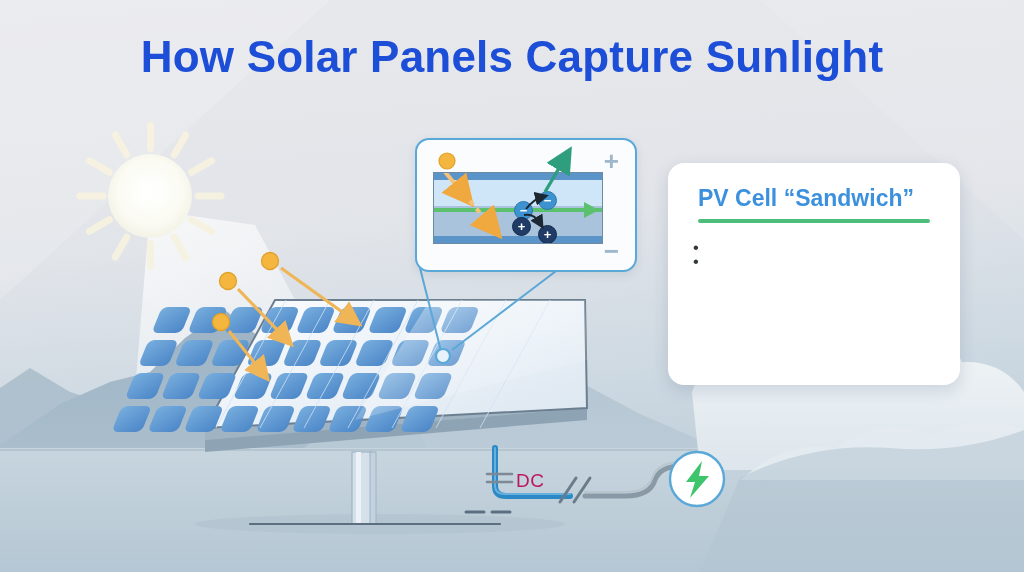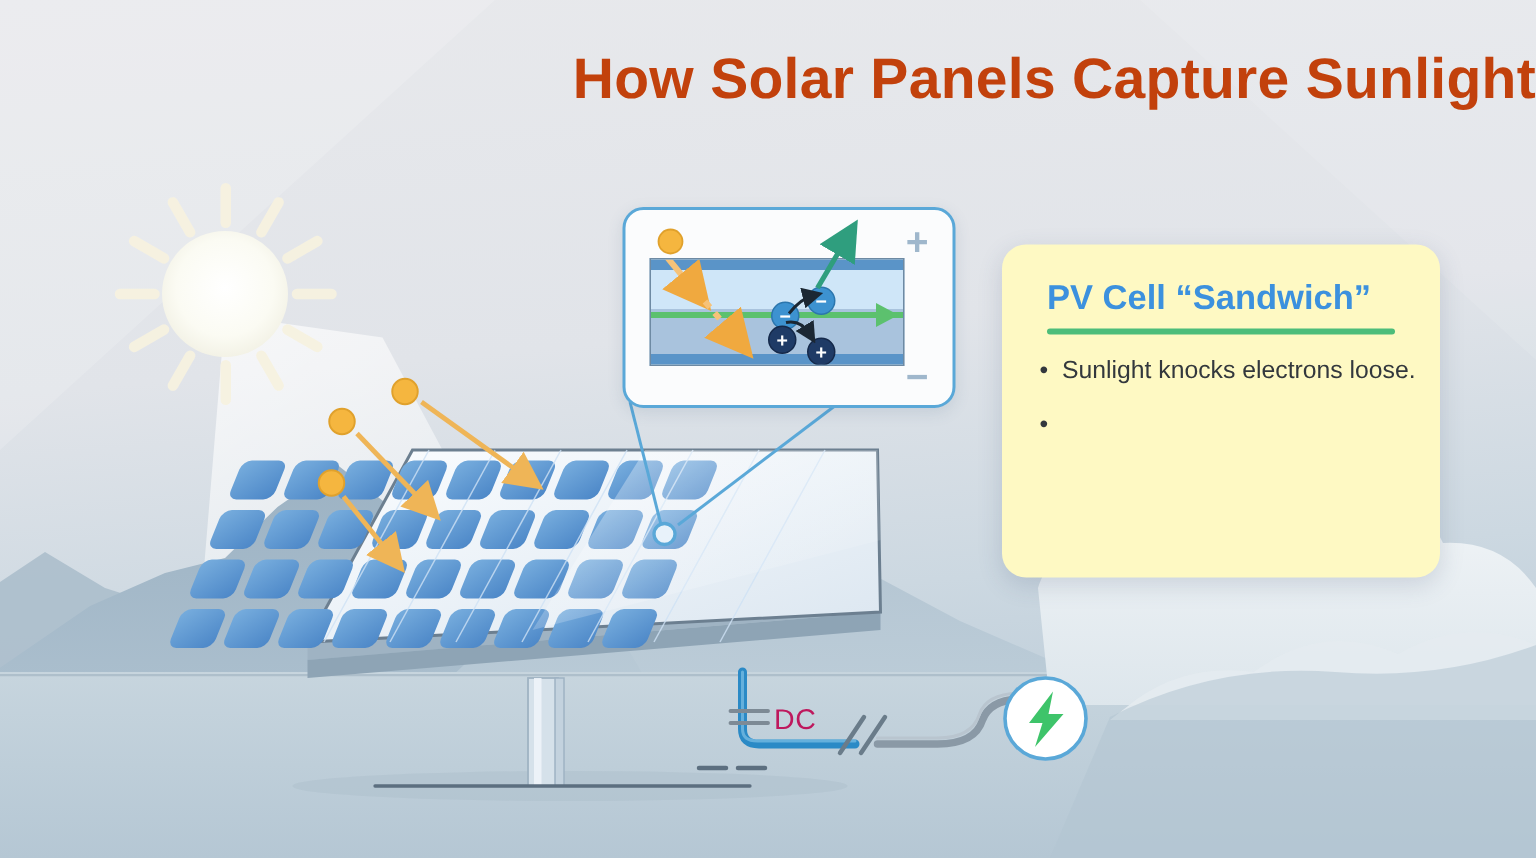--- a/index.html
+++ b/index.html
@@ -7,29 +7,29 @@
   body{
     width:1024px;height:572px;overflow:hidden;
     font-family:"Liberation Sans","DejaVu Sans",sans-serif;
     background:#e6e8ec;
   }
   #stage{position:relative;width:1024px;height:572px;overflow:hidden;}
   #bg{position:absolute;inset:0;}
 
   
   .title{
-    position:absolute;left:0;top:32px;width:1024px;text-align:right;
-    font-size:38px;font-weight:bold;letter-spacing:.2px;
-    color:#c2410c;
+    position:absolute;left:0;top:32px;width:1024px;text-align:center;
+    font-size:44px;font-weight:bold;letter-spacing:.2px;
+    color:#1d4ed8;
   }
 
   
   .card{
     position:absolute;left:668px;top:163px;width:292px;height:222px;
-    background:#fef9c3;border-radius:16px;
+    background:#ffffff;border-radius:16px;
     box-shadow:0 5px 16px rgba(60,80,110,.18);
   }
   .card-title{
     position:absolute;left:30px;top:22px;
     font-size:23px;font-weight:bold;color:#3c91de;white-space:nowrap;
   }
   .card-rule{
     position:absolute;left:30px;top:56px;width:232px;height:4px;
     background:#4dbd7a;border-radius:2px;
   }
@@ -357,21 +357,20 @@
   </div>
 
   <div class="dc-label">DC</div>
 
   <div class="card">
     <div class="card-title">PV Cell “Sandwich”</div>
     <div class="card-rule"></div>
     <ul class="card-list">
       <li>
         <span class="bullet">•</span>
-        <span>Sunlight knocks electrons loose.</span>
       </li>
       <li>
         <span class="bullet">•</span>
       </li>
     </ul>
   </div>
 
 </div>
 
 </body></html>

